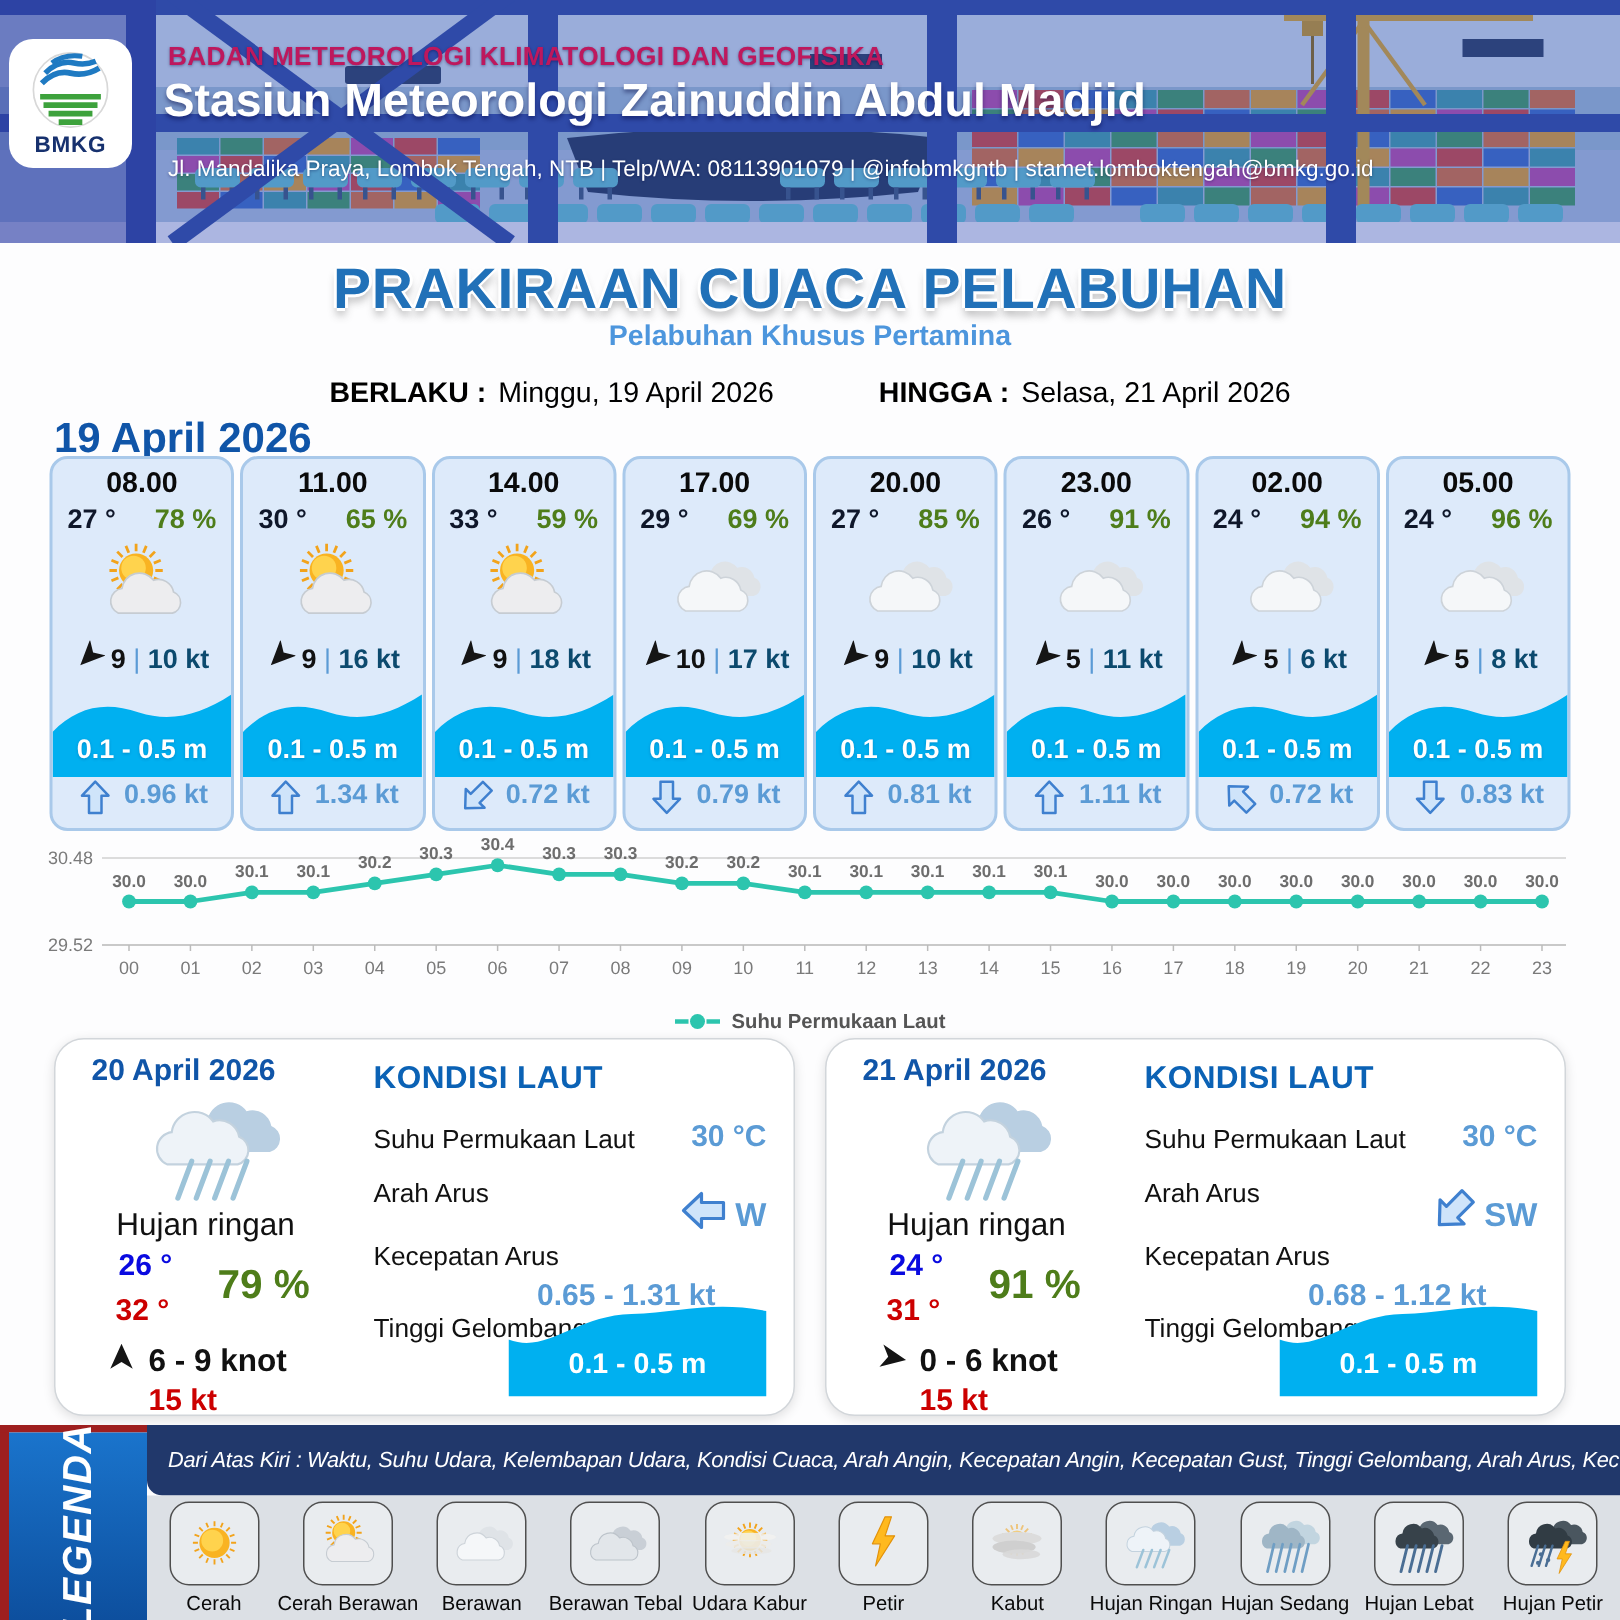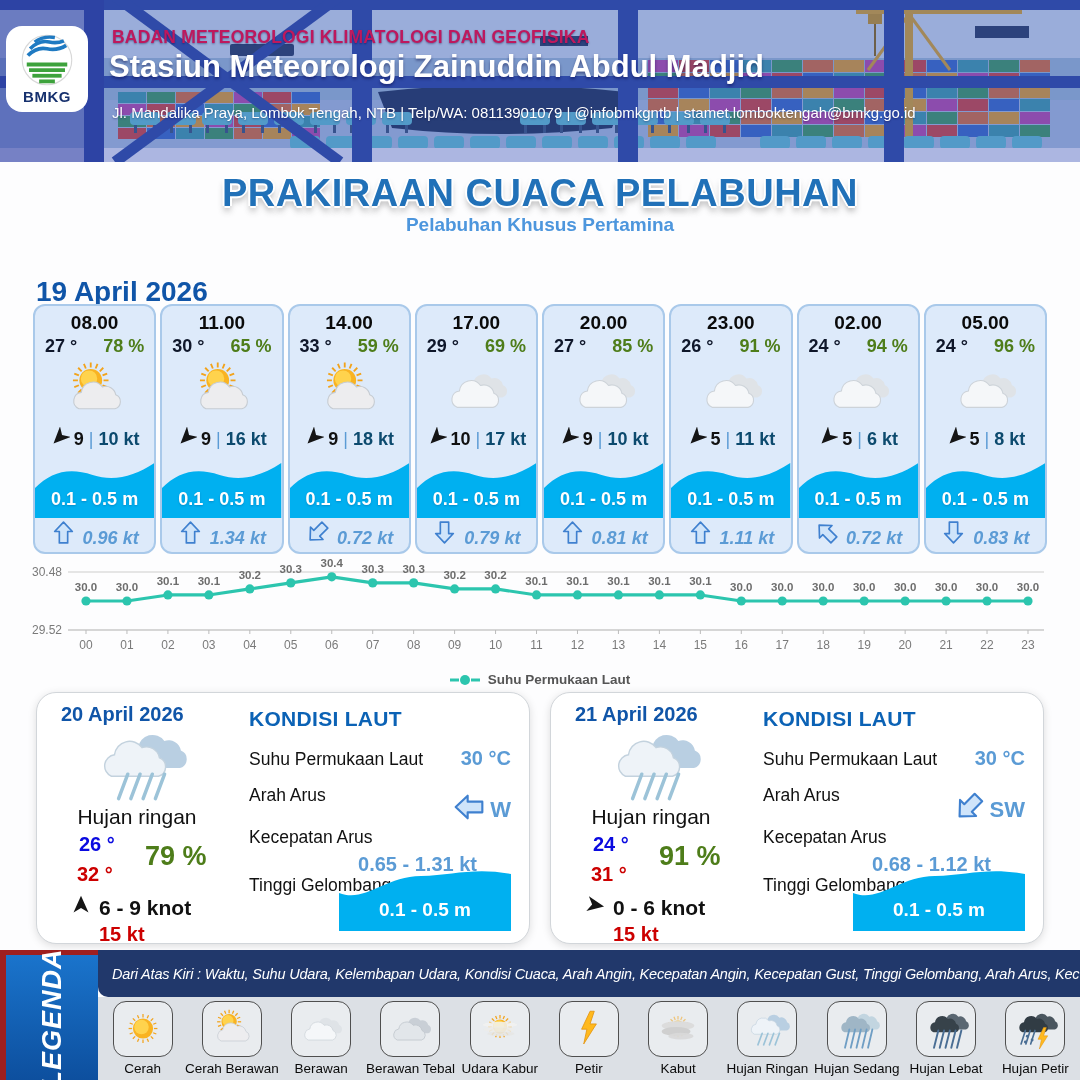--- a/index.html
+++ b/index.html
@@ -31,21 +31,21 @@
   .frow{display:flex;justify-content:space-between;padding:2px 10px 0 10px;font-size:18px;font-weight:bold;}
   .ftemp{color:#0f172a;}
   .fhum{color:#4e7d1a;}
   .ficon{height:66px;margin-top:2px;}
   .fwind{display:flex;align-items:center;justify-content:center;gap:4px;margin-top:2px;font-size:18px;font-weight:bold;}
   .fws{color:#111;}
   .fpipe{color:#5b9bd5;font-weight:normal;margin:0 1px;}
   .fgust{color:#0c4a6e;}
   .fwave{position:absolute;left:0;bottom:34px;width:100%;height:60px;}
   .fwavetext{position:absolute;left:0;bottom:42px;width:100%;color:#fff;font-size:18px;font-weight:bold;text-shadow:0 1px 2px rgba(0,60,120,.3);}
-  .fcur{position:absolute;left:0;bottom:3px;width:100%;display:flex;align-items:flex-end;justify-content:center;gap:7px;font-style:italic;}
+  .fcur{position:absolute;left:0;bottom:3px;width:100%;display:flex;align-items:flex-start;justify-content:center;gap:7px;}
   .fcurval{color:#5b9bd5;font-size:18px;font-weight:bold;}
   
   .chart{position:absolute;left:28px;top:556px;width:1024px;}
   .chart text.ax{font-size:12px;fill:#7a7a7a;font-family:"Liberation Sans",sans-serif;}
   .chart text.pl{font-size:11.5px;font-weight:bold;fill:#6d6d6d;font-family:"Liberation Sans",sans-serif;}
   .chart-legend{display:flex;align-items:center;justify-content:center;gap:8px;margin-top:0;}
   .chart-legend span{font-size:13.5px;font-weight:bold;color:#555;}
   
   .daily{position:absolute;left:36px;top:692px;width:1008px;display:flex;gap:20px;}
   .dcard{flex:1;height:250px;background:#fff;border:1px solid #d2d6da;border-radius:20px;
@@ -344,20 +344,24 @@
       </svg>
       <div class="logo-text">BMKG</div>
     </div>
     <div class="h-org">BADAN METEOROLOGI KLIMATOLOGI DAN GEOFISIKA</div>
     <div class="h-station">Stasiun Meteorologi Zainuddin Abdul Madjid</div>
     <div class="h-addr">Jl. Mandalika Praya, Lombok Tengah, NTB | Telp/WA: 08113901079 | @infobmkgntb | stamet.lomboktengah@bmkg.go.id</div>
   </div>
 
   <h1 class="t-main">PRAKIRAAN CUACA PELABUHAN</h1>
   <h2 class="t-sub">Pelabuhan Khusus Pertamina</h2>
+  <div class="validity">
+    <div><b>BERLAKU :</b><span>Minggu, 19 April 2026</span></div>
+    <div><b>HINGGA :</b><span>Selasa, 21 April 2026</span></div>
+  </div>
 
   <div class="fdate">19 April 2026</div>
 
   <div class="cards" id="cards">
       <div class="fcard">
       <div class="ftime">08.00</div>
       <div class="frow">
         <span class="ftemp">27 °</span>
         <span class="fhum">78 %</span>
       </div>

